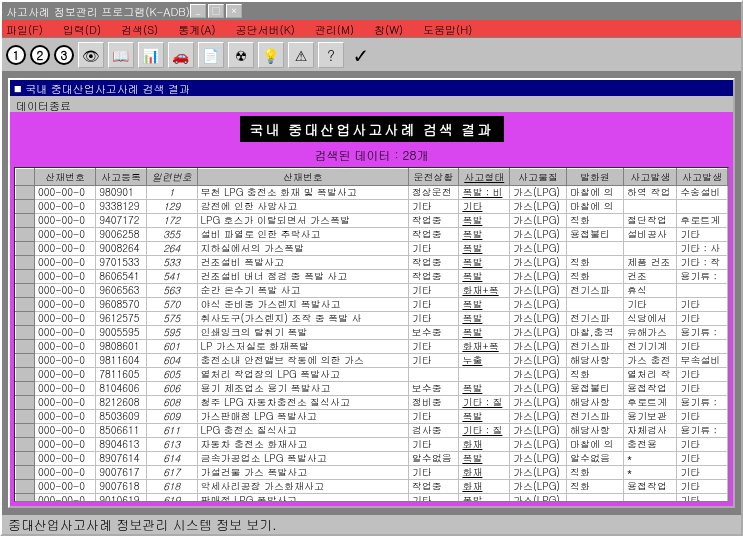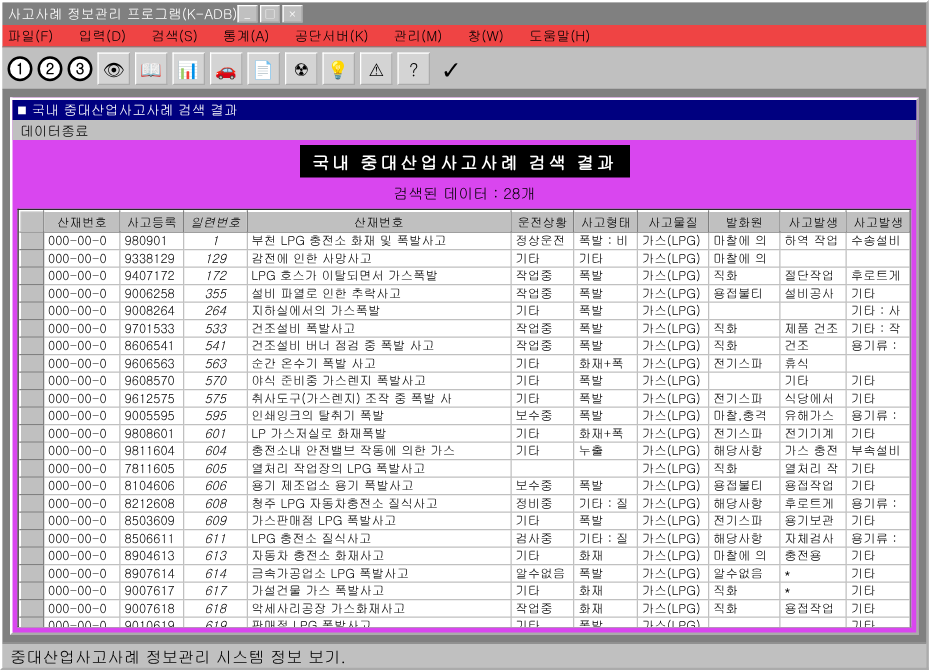--- a/index.html
+++ b/index.html
@@ -175,21 +175,21 @@
   padding: 2px 6px;
   font-size: 13px;
   display: flex;
   align-items: center;
 }
 .col-0 { width: 58px; }
 .col-1 { width: 48px; }
 .col-2 { width: 48px; text-align: center; font-style: italic; }
 .col-3 { width: 200px; }
 .col-4 { width: 48px; }
-.col-5 { width: 48px; }
+.col-5 { width: 48px; text-decoration: underline; }
 .col-6 { width: 54px; }
 .col-7 { width: 54px; }
 .col-8 { width: 48px; }
 .col-9 { width: 48px; }
 </style>
 </head>
 <body>
 
 <div class="window">
   <div class="titlebar">

